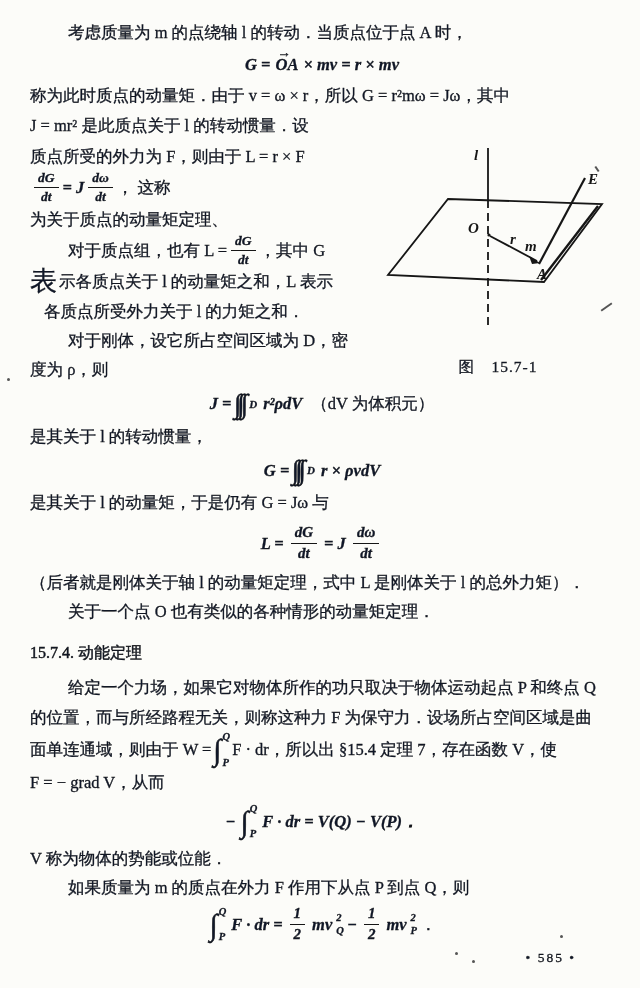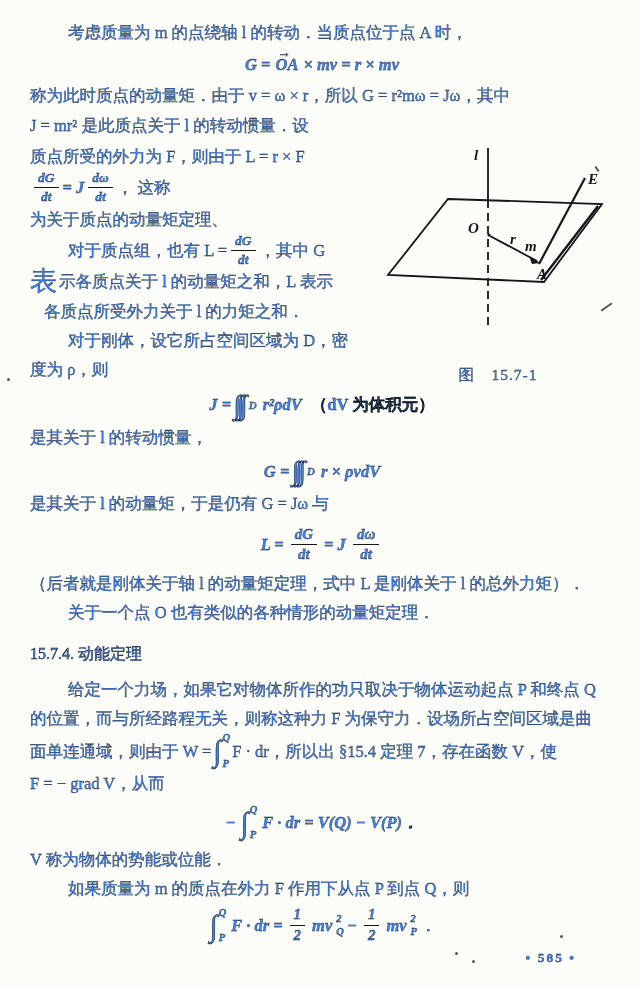--- a/index.html
+++ b/index.html
@@ -1,18 +1,18 @@
 <!DOCTYPE html>
 <html><head>
 <meta charset="utf-8">
 <style>
   html,body{margin:0;padding:0;background:#e8e8e4;}
   .page{
     position:relative;width:640px;height:988px;margin:0 auto;
-    background:#fcfcf9;color:#3b82f6;overflow:hidden;
+    background:#fcfcf9;color:#0f172a;overflow:hidden;
     font-family:"Liberation Serif","DejaVu Serif",serif;
     font-size:16.5px;-webkit-text-stroke:0.3px #161616;
   }
   .content{padding:18px 26px 0 30px;}
   .tline{line-height:1.78;white-space:nowrap;}
   .indent{padding-left:38px;}
   .indent-sm{padding-left:14px;}
   .m{font-style:italic;font-weight:bold;}
   
   .frow{display:flex;justify-content:center;align-items:center;gap:3px;line-height:1.2;}
@@ -35,26 +35,26 @@
   .ss{display:inline-flex;flex-direction:column;align-items:flex-start;line-height:1;
       font-size:10.5px;font-style:italic;font-weight:bold;gap:2px;margin-left:1px;}
   
   .vec{position:relative;display:inline-block;font-style:italic;font-weight:bold;margin:0 2px;}
   .vec::after{content:"→";position:absolute;left:8%;top:-0.80em;font-size:0.82em;font-style:normal;letter-spacing:2px;}
   
   .mid{display:flex;margin-top:2px;}
   .mid-left{width:352px;flex:none;}
   .mid-right{width:232px;flex:1;padding-top:2px;}
   .bigchar{font-size:27px;line-height:1;margin-right:2px;}
-  .figcap{text-align:center;font-size:15.5px;margin-top:20px;letter-spacing:1px;}
+  .figcap{text-align:center;font-size:15.5px;margin-top:12px;letter-spacing:1px;}
   .heading{font-size:16px;line-height:1.3;margin:16px 0 10px;-webkit-text-stroke:0.45px #161616;}
-  .pagenum{position:absolute;right:64px;bottom:22px;font-size:13.5px;font-weight:bold;letter-spacing:2px;}
+  .pagenum{position:absolute;right:64px;bottom:22px;font-size:13.5px;font-weight:normal;letter-spacing:2px;}
   .speck{position:absolute;background:#555;}
   svg .lbl{font-family:"Liberation Serif","DejaVu Serif",serif;font-style:italic;font-weight:bold;font-size:15px;fill:#161616;}
-  .gap-l{margin-left:6px;font-weight:bold;}
+  .gap-l{margin-left:6px;}
   .gap-r{margin-right:6px;}
 </style>
 </head>
 <body>
 
 <div class="page">
   <div class="content">
 
     <div class="tline indent">考虑质量为 m 的点绕轴 l 的转动．当质点位于点 A 时，</div>
 

